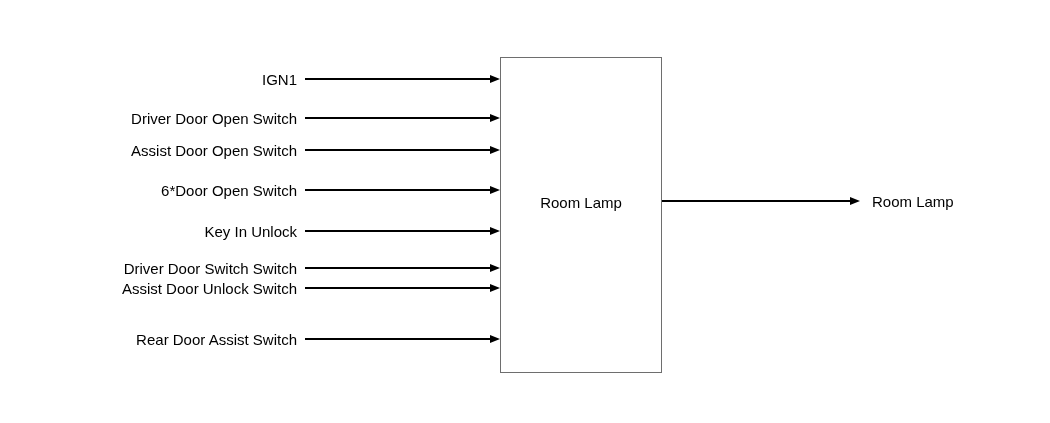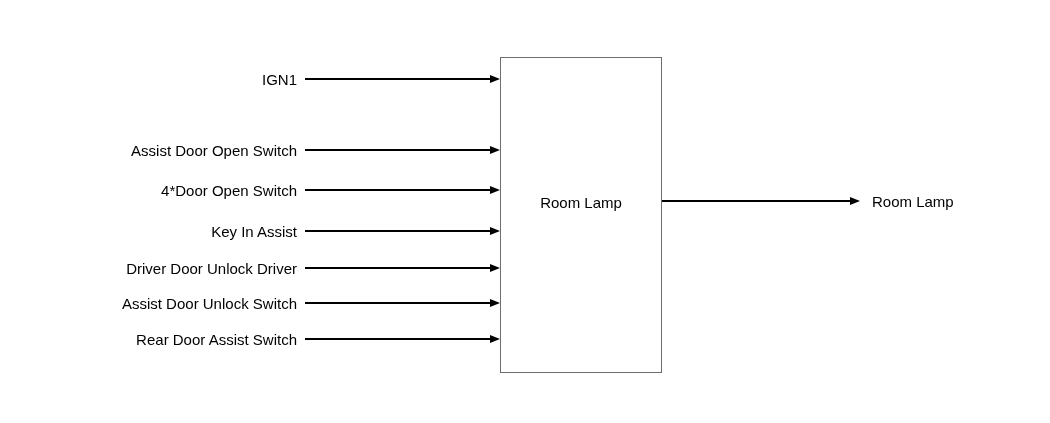--- a/index.html
+++ b/index.html
@@ -92,54 +92,61 @@
 <div class="canvas">
 
   <div class="input-row" style="top:69px">
     <span class="input-label">IGN1</span>
     <span class="arrow">
         <span class="line"></span>
         <span class="head"></span>
       </span>
   </div>
 
+  <div class="input-row" style="top:108px">
+    <span class="input-label">Driver Door Open Switch</span>
+    <span class="arrow">
+        <span class="line"></span>
+        <span class="head"></span>
+      </span>
+  </div>
 
   <div class="input-row" style="top:140px">
     <span class="input-label">Assist Door Open Switch</span>
     <span class="arrow">
         <span class="line"></span>
         <span class="head"></span>
       </span>
   </div>
 
   <div class="input-row" style="top:180px">
-    <span class="input-label">4*Door Open Switch</span>
+    <span class="input-label">6*Door Open Switch</span>
     <span class="arrow">
         <span class="line"></span>
         <span class="head"></span>
       </span>
   </div>
 
   <div class="input-row" style="top:221px">
-    <span class="input-label">Key In Assist</span>
+    <span class="input-label">Key In Unlock</span>
     <span class="arrow">
         <span class="line"></span>
         <span class="head"></span>
       </span>
   </div>
 
   <div class="input-row" style="top:258px">
-    <span class="input-label">Driver Door Unlock Driver</span>
+    <span class="input-label">Driver Door Switch Switch</span>
     <span class="arrow">
         <span class="line"></span>
         <span class="head"></span>
       </span>
   </div>
 
-  <div class="input-row" style="top:293px">
+  <div class="input-row" style="top:278px">
     <span class="input-label">Assist Door Unlock Switch</span>
     <span class="arrow">
         <span class="line"></span>
         <span class="head"></span>
       </span>
   </div>
 
   <div class="input-row" style="top:329px">
     <span class="input-label">Rear Door Assist Switch</span>
     <span class="arrow">

